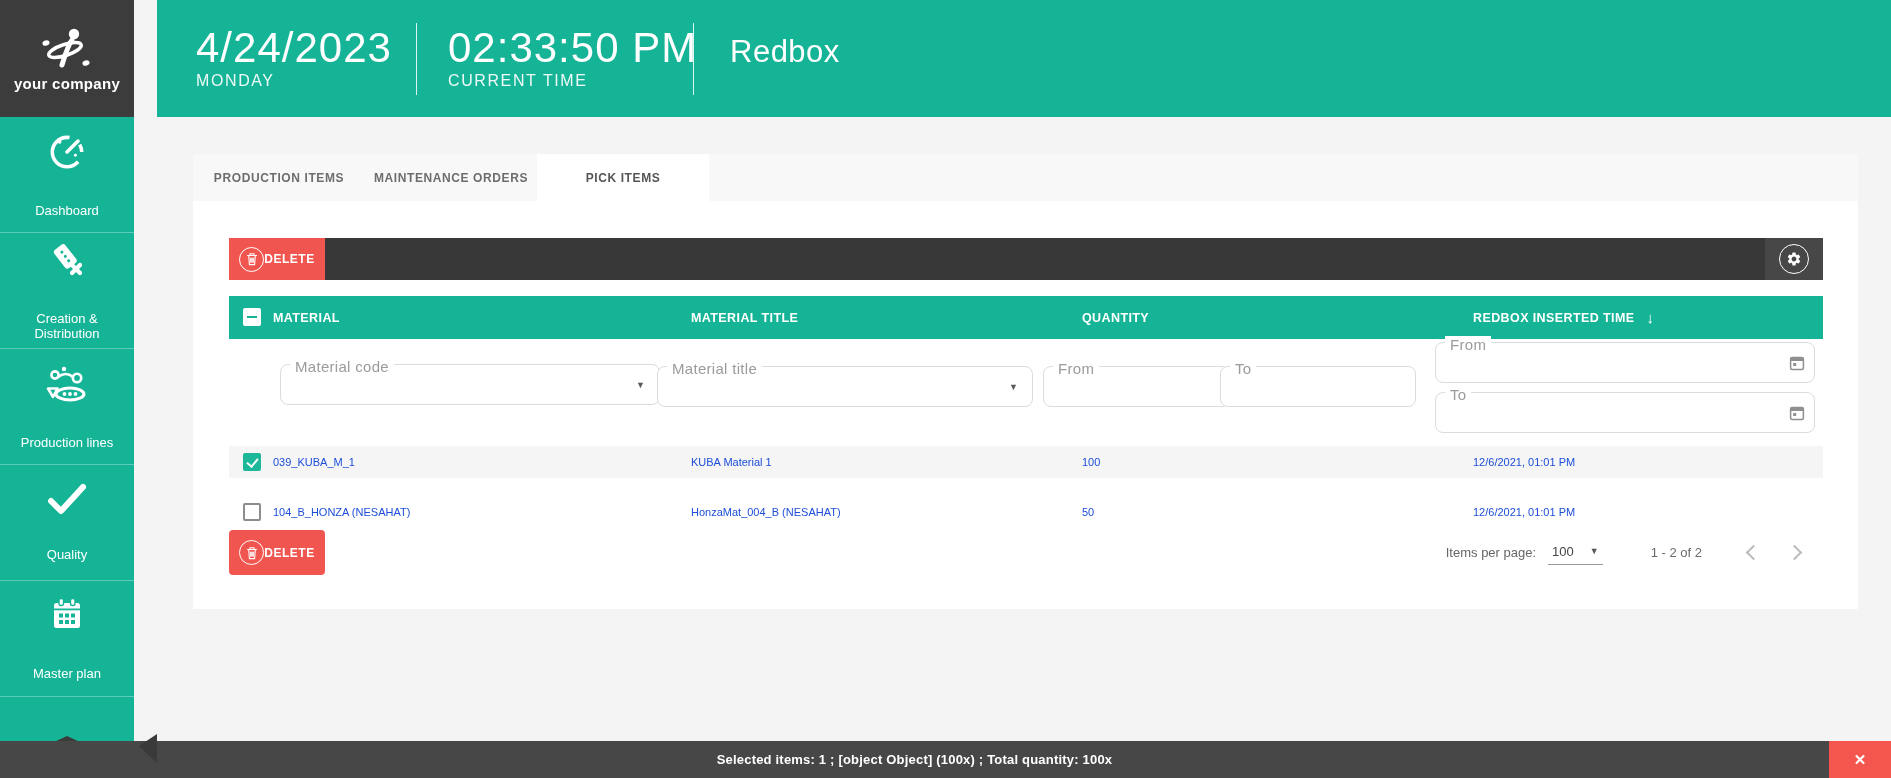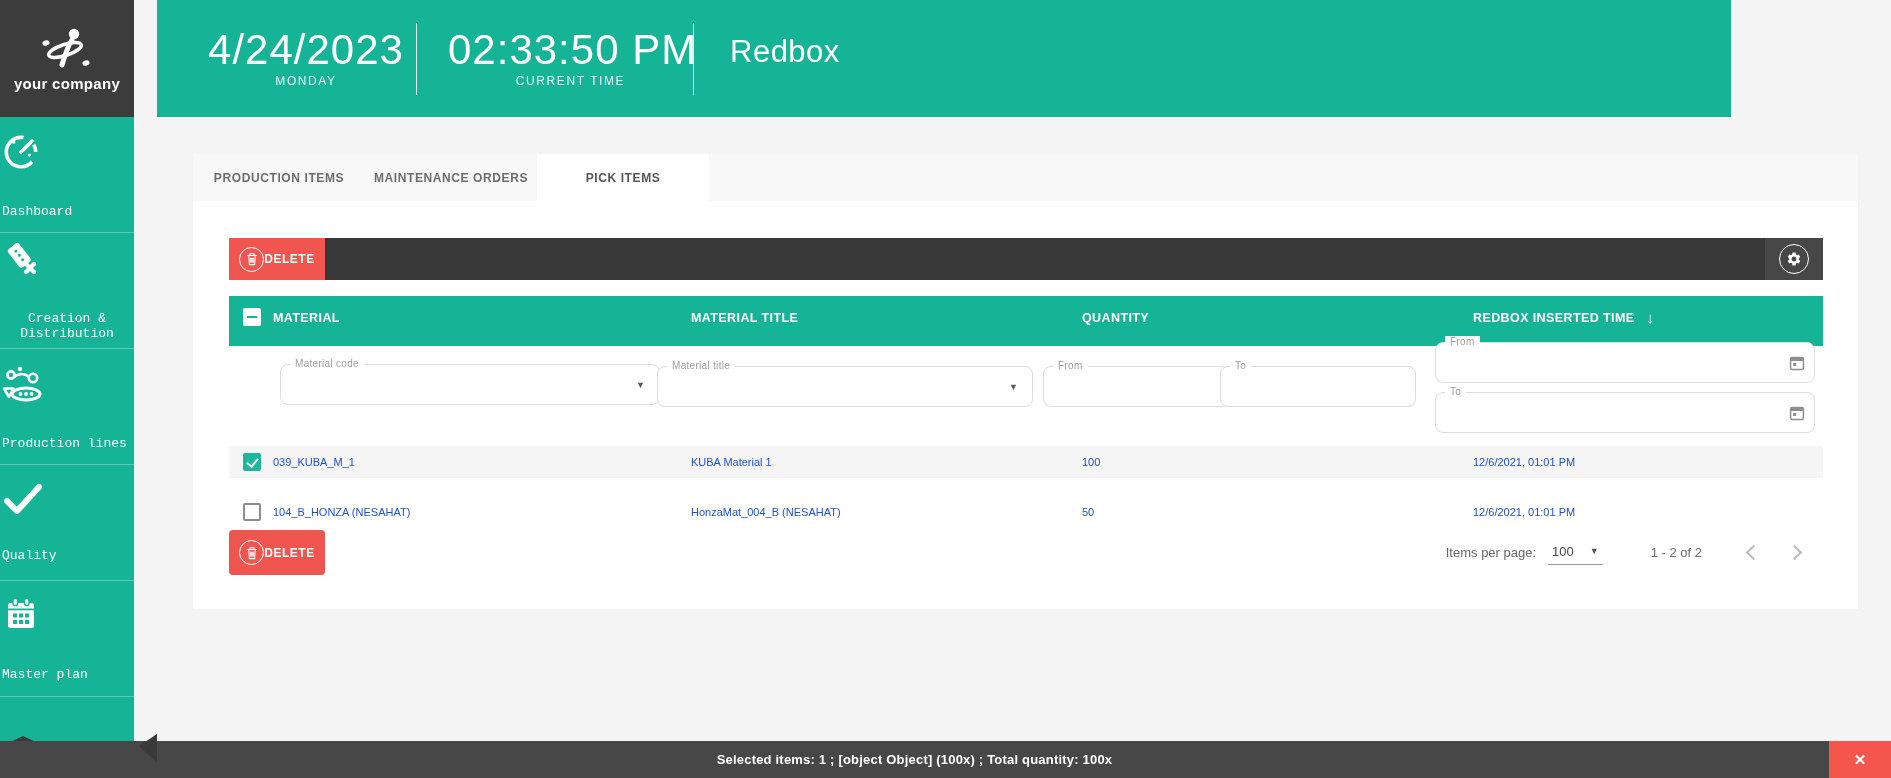--- a/index.html
+++ b/index.html
@@ -3,64 +3,64 @@
 <meta charset="utf-8">
 <style>
   * { margin:0; padding:0; box-sizing:border-box; }
   body { font-family:"Liberation Sans", sans-serif; background:#e9e9e9; }
   .app { position:relative; width:1891px; height:778px; background:#f4f4f4; overflow:hidden; }
 
   
   .sidebar { position:absolute; left:0; top:0; width:134px; height:778px; background:#16b497; }
   .logo { height:117px; background:#3c3c3c; display:flex; flex-direction:column; align-items:center; justify-content:center; gap:3px; cursor:pointer; }
   .logo-text { color:#fff; font-size:15px; font-weight:bold; letter-spacing:.3px; }
-  .nav-item { height:116px; display:flex; flex-direction:column; align-items:flex-start; justify-content:center; gap:28px; border-bottom:1px solid rgba(255,255,255,.3); cursor:pointer;font-family:Liberation Mono, monospace; }
+  .nav-item { height:116px; display:flex; flex-direction:column; align-items:center; justify-content:center; gap:28px; border-bottom:1px solid rgba(255,255,255,.3); cursor:pointer; }
   .nav-label { color:#fff; font-size:13px; text-align:center; line-height:1.15; padding:0 2px; }
   .nav-item.partial { height:81px; border-bottom:none; justify-content:flex-start; padding-top:30px; }
 
   
-  .header { position:absolute; left:157px; top:0; width:1574px; height:117px; background:#16b497; color:#fff; display:flex; align-items:center;text-align:center; }
+  .header { position:absolute; left:157px; top:0; width:1734px; height:117px; background:#16b497; color:#fff; display:flex; align-items:center; }
   .h-sec { display:flex; flex-direction:column; }
   .h-date { margin-left:39px; width:220px; }
   .h-time { margin-left:31px; width:245px; }
   .h-big { font-size:42px; font-weight:300; letter-spacing:1px; line-height:1; white-space:nowrap; }
-  .h-small { font-size:12px; letter-spacing:1.6px; margin-top:3px; color:rgba(255,255,255,.92); }
+  .h-small { font-size:16px; letter-spacing:1.6px; margin-top:3px; color:rgba(255,255,255,.92); }
   .h-div { width:1px; height:72px; background:rgba(255,255,255,.85); flex:none; }
   .h-title { font-size:31px; font-weight:300; letter-spacing:.5px; margin-left:36px; margin-top:-14px; }
 
   
   .tabstrip { position:absolute; left:193px; top:154px; width:1665px; height:47px; background:#f8f8f8; display:flex; }
   .tab { width:172px; display:flex; align-items:center; justify-content:center; font-size:12px; font-weight:bold; color:#6d6d6d; letter-spacing:.6px; cursor:pointer; white-space:nowrap; }
   .tab.active { background:#fff; color:#565656; }
 
   
   .panel { position:absolute; left:193px; top:201px; width:1665px; height:408px; background:#fff; }
 
   .toolbar { position:absolute; left:36px; top:37px; width:1594px; height:42px; background:#383838; }
   .btn-red { display:flex; align-items:center; justify-content:center; background:#f0554f; color:#fff; font-size:12px; font-weight:bold; letter-spacing:.5px; cursor:pointer; }
   .tb-delete { position:absolute; left:0; top:0; width:96px; height:42px; }
   .icon-circle { width:25px; height:25px; border:1px solid #fff; border-radius:50%; display:flex; align-items:center; justify-content:center; flex:none; }
   .tb-gear { position:absolute; right:0; top:0; width:58px; height:42px; background:#474747; display:flex; align-items:center; justify-content:center; cursor:pointer; }
   .gear-circle { width:30px; height:30px; border:1px solid #fff; border-radius:50%; display:flex; align-items:center; justify-content:center; }
 
-  .thead { position:absolute; left:36px; top:95px; width:1594px; height:50px; background:#16b497; }
+  .thead { position:absolute; left:36px; top:95px; width:1594px; height:43px; background:#16b497; }
   .th-label { position:absolute; top:0; height:43px; display:flex; align-items:center; color:#fff; font-size:12.5px; font-weight:bold; letter-spacing:.4px; cursor:pointer; }
   .sort { margin-left:12px; font-size:15px; font-weight:bold; }
 
   .cb { position:absolute; width:18px; height:18px; border-radius:2px; cursor:pointer; }
   .cb.indet { background:#fff; }
   .cb.indet::after { content:""; position:absolute; left:4px; right:4px; top:8px; height:2px; background:#16b497; }
   .cb.checked { background:#1db79a; }
   .cb.checked::after { content:""; position:absolute; left:6px; top:2.5px; width:5px; height:9px; border:solid #fff; border-width:0 2px 2px 0; transform:rotate(40deg); }
   .cb.empty { background:#fff; border:2px solid #8d8d8d; }
 
   
   .filters { position:absolute; left:36px; top:138px; width:1594px; height:107px; }
   .field { position:absolute; border:1px solid #dcdcdc; border-radius:8px; background:#fff; height:41px; }
-  .field-label { position:absolute; top:-7px; left:9px; background:#fff; padding:0 5px; font-size:10px; color:#9b9b9b; letter-spacing:.3px; }
+  .field-label { position:absolute; top:-7px; left:9px; background:#fff; padding:0 5px; font-size:15px; color:#9b9b9b; letter-spacing:.3px; }
   .field input { position:absolute; inset:0; width:100%; height:100%; border:none; outline:none; background:transparent; padding:0 34px 0 12px; font-size:13px; color:#444; }
   .caret { position:absolute; right:14px; top:50%; transform:translateY(-50%); font-size:9px; color:#5a5a5a; pointer-events:none; }
   .cal { position:absolute; right:9px; top:50%; transform:translateY(-50%); cursor:pointer; line-height:0; }
   .f-mcode { left:35px;  top:25px; width:380px;margin-left:16px; }
   .f-mtitle{ left:428px; top:27px; width:376px; }
   .f-qfrom { left:814px; top:27px; width:187px; }
   .f-qto   { left:991px; top:27px; width:196px; }
   .f-dfrom { left:1206px; top:3px;  width:380px; }
   .f-dto   { left:1206px; top:53px; width:380px; }
 

